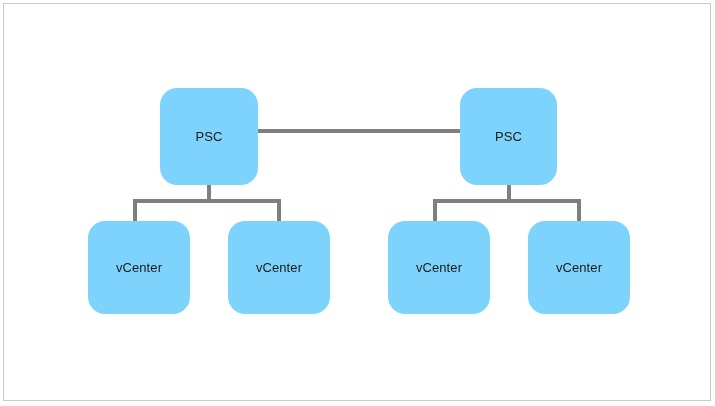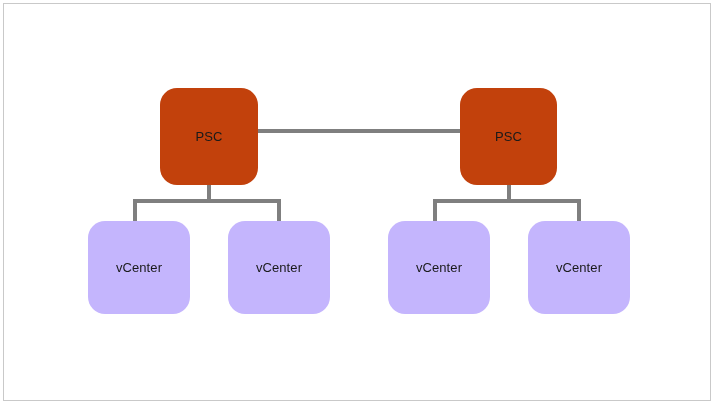--- a/index.html
+++ b/index.html
@@ -56,24 +56,24 @@
     box-sizing: border-box;
   }
   .node-label {
     font-size: 13px;
     line-height: 1;
     color: #1a1a1a;
     letter-spacing: 0.1px;
     user-select: none;
   }
   .node-psc {
-    background: #c2410c;
+    background: #7dd3fc;
   }
   .node-vcenter {
-    background: #c4b5fd;
+    background: #7dd3fc;
   }
   
   #psc-left   { left: 160px; top: 88px;  width: 98px;  height: 97px; }
   #psc-right  { left: 460px; top: 88px;  width: 97px;  height: 97px; }
   
   #vcenter-1  { left: 88px;  top: 221px; width: 102px; height: 93px; }
   #vcenter-2  { left: 228px; top: 221px; width: 102px; height: 93px; }
   #vcenter-3  { left: 388px; top: 221px; width: 102px; height: 93px; }
   #vcenter-4  { left: 528px; top: 221px; width: 102px; height: 93px; }
   

